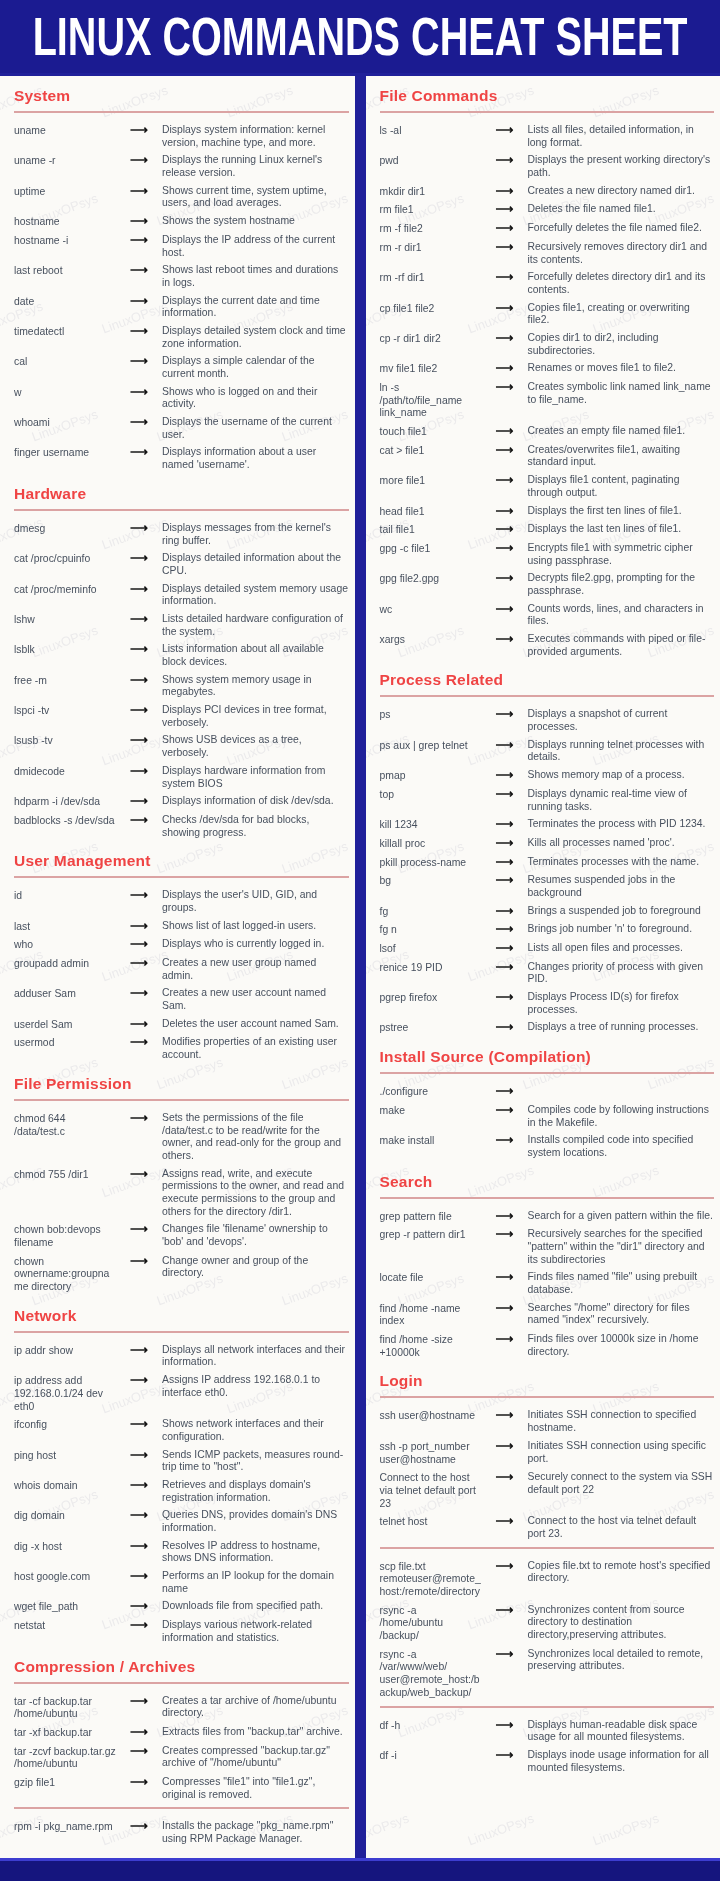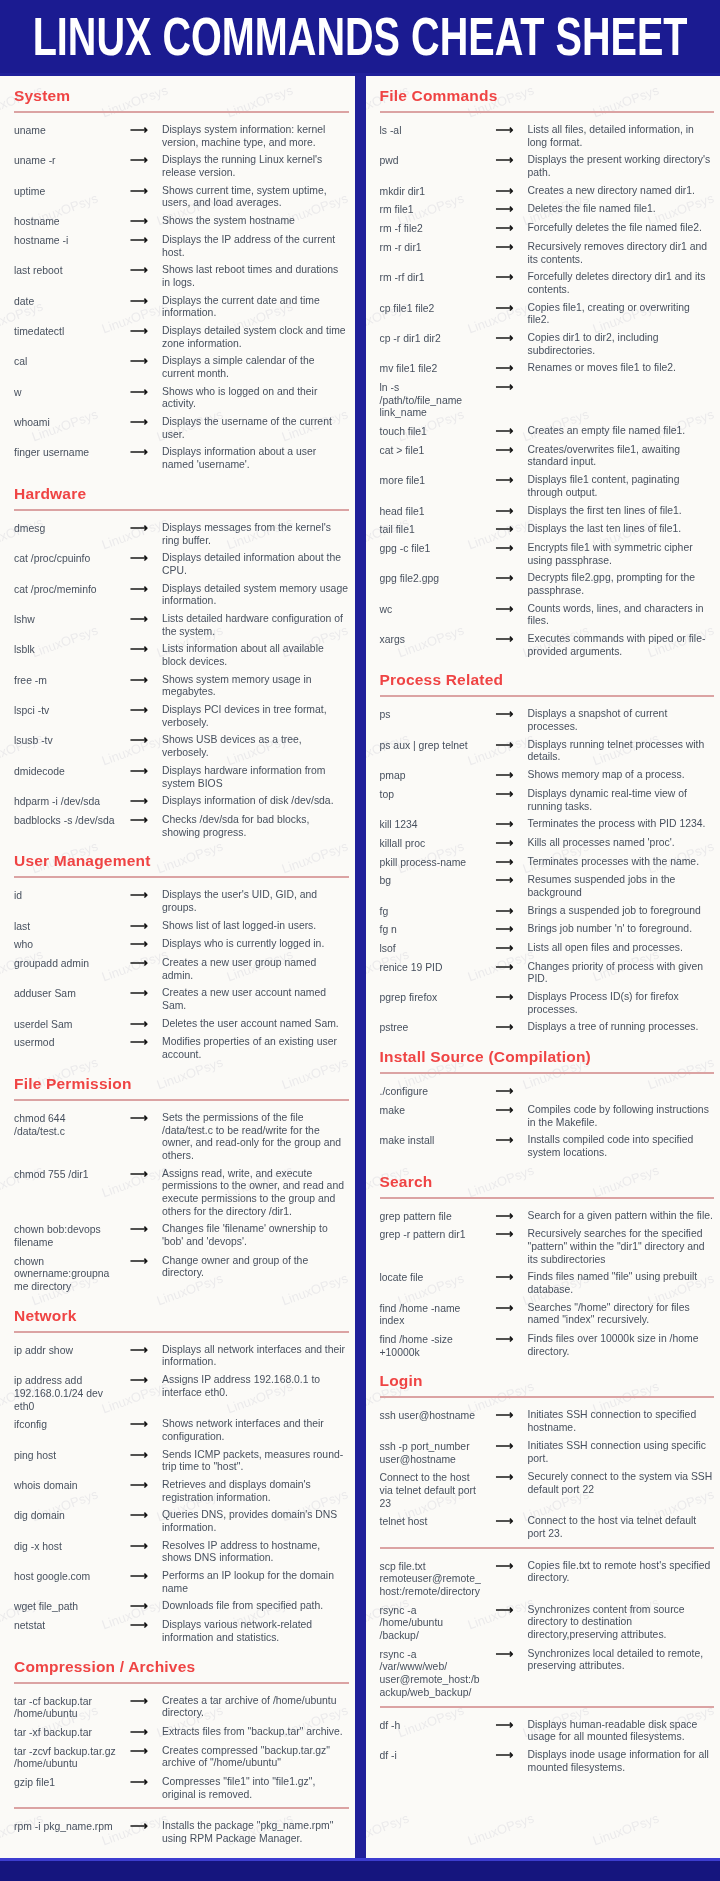--- a/index.html
+++ b/index.html
@@ -527,20 +527,21 @@
             <span class="desc" data-name="description-text">Copies dir1 to dir2, including subdirectories.</span>
           </div>
           <div class="row" data-name="command-row">
             <span class="cmd" data-name="command-text">mv file1 file2</span>
             <span class="arrow" data-name="arrow-icon">⟶</span>
             <span class="desc" data-name="description-text">Renames or moves file1 to file2.</span>
           </div>
           <div class="row" data-name="command-row">
             <span class="cmd" data-name="command-text">ln -s /path/to/file_name link_name</span>
             <span class="arrow" data-name="arrow-icon">⟶</span>
+            <span class="desc" data-name="description-text">Creates symbolic link named link_name to file_name.</span>
           </div>
           <div class="row" data-name="command-row">
             <span class="cmd" data-name="command-text">touch file1</span>
             <span class="arrow" data-name="arrow-icon">⟶</span>
             <span class="desc" data-name="description-text">Creates an empty file named file1.</span>
           </div>
           <div class="row" data-name="command-row">
             <span class="cmd" data-name="command-text">cat &gt; file1</span>
             <span class="arrow" data-name="arrow-icon">⟶</span>
             <span class="desc" data-name="description-text">Creates/overwrites file1, awaiting standard input.</span>

